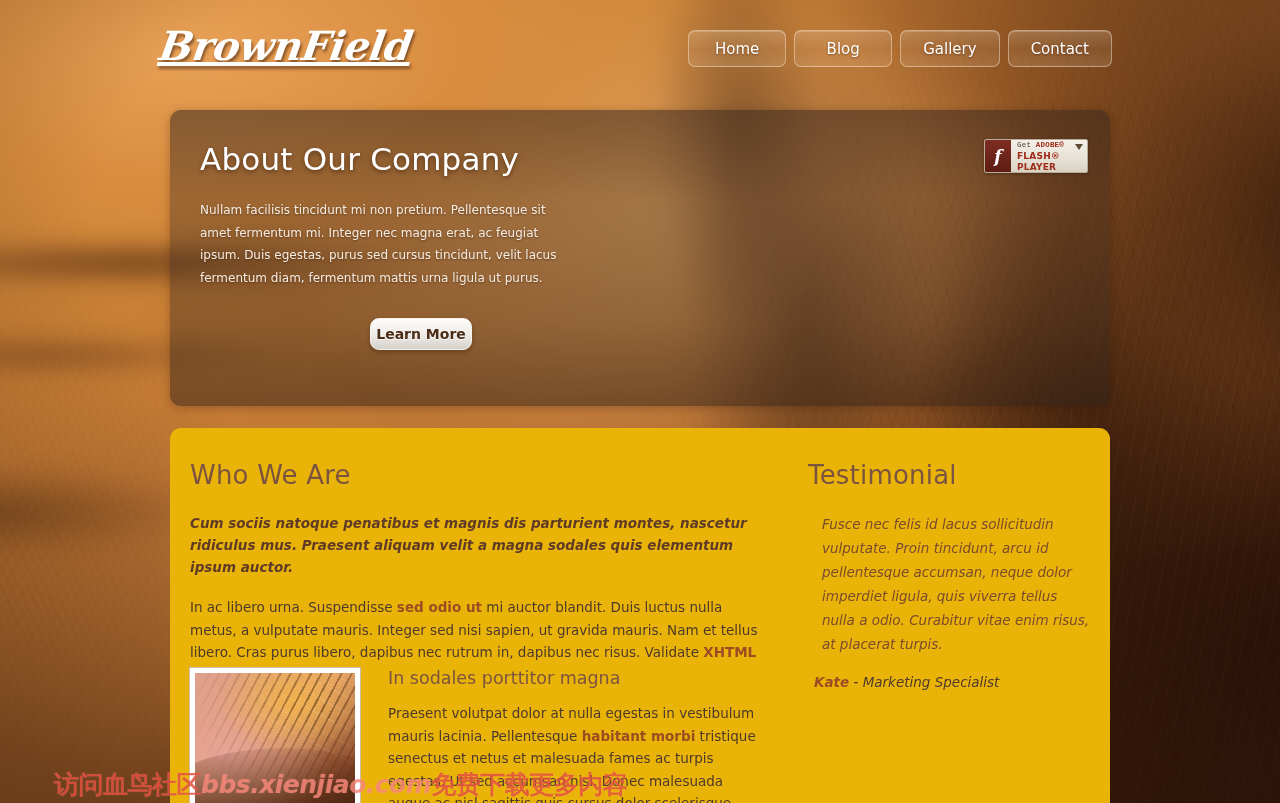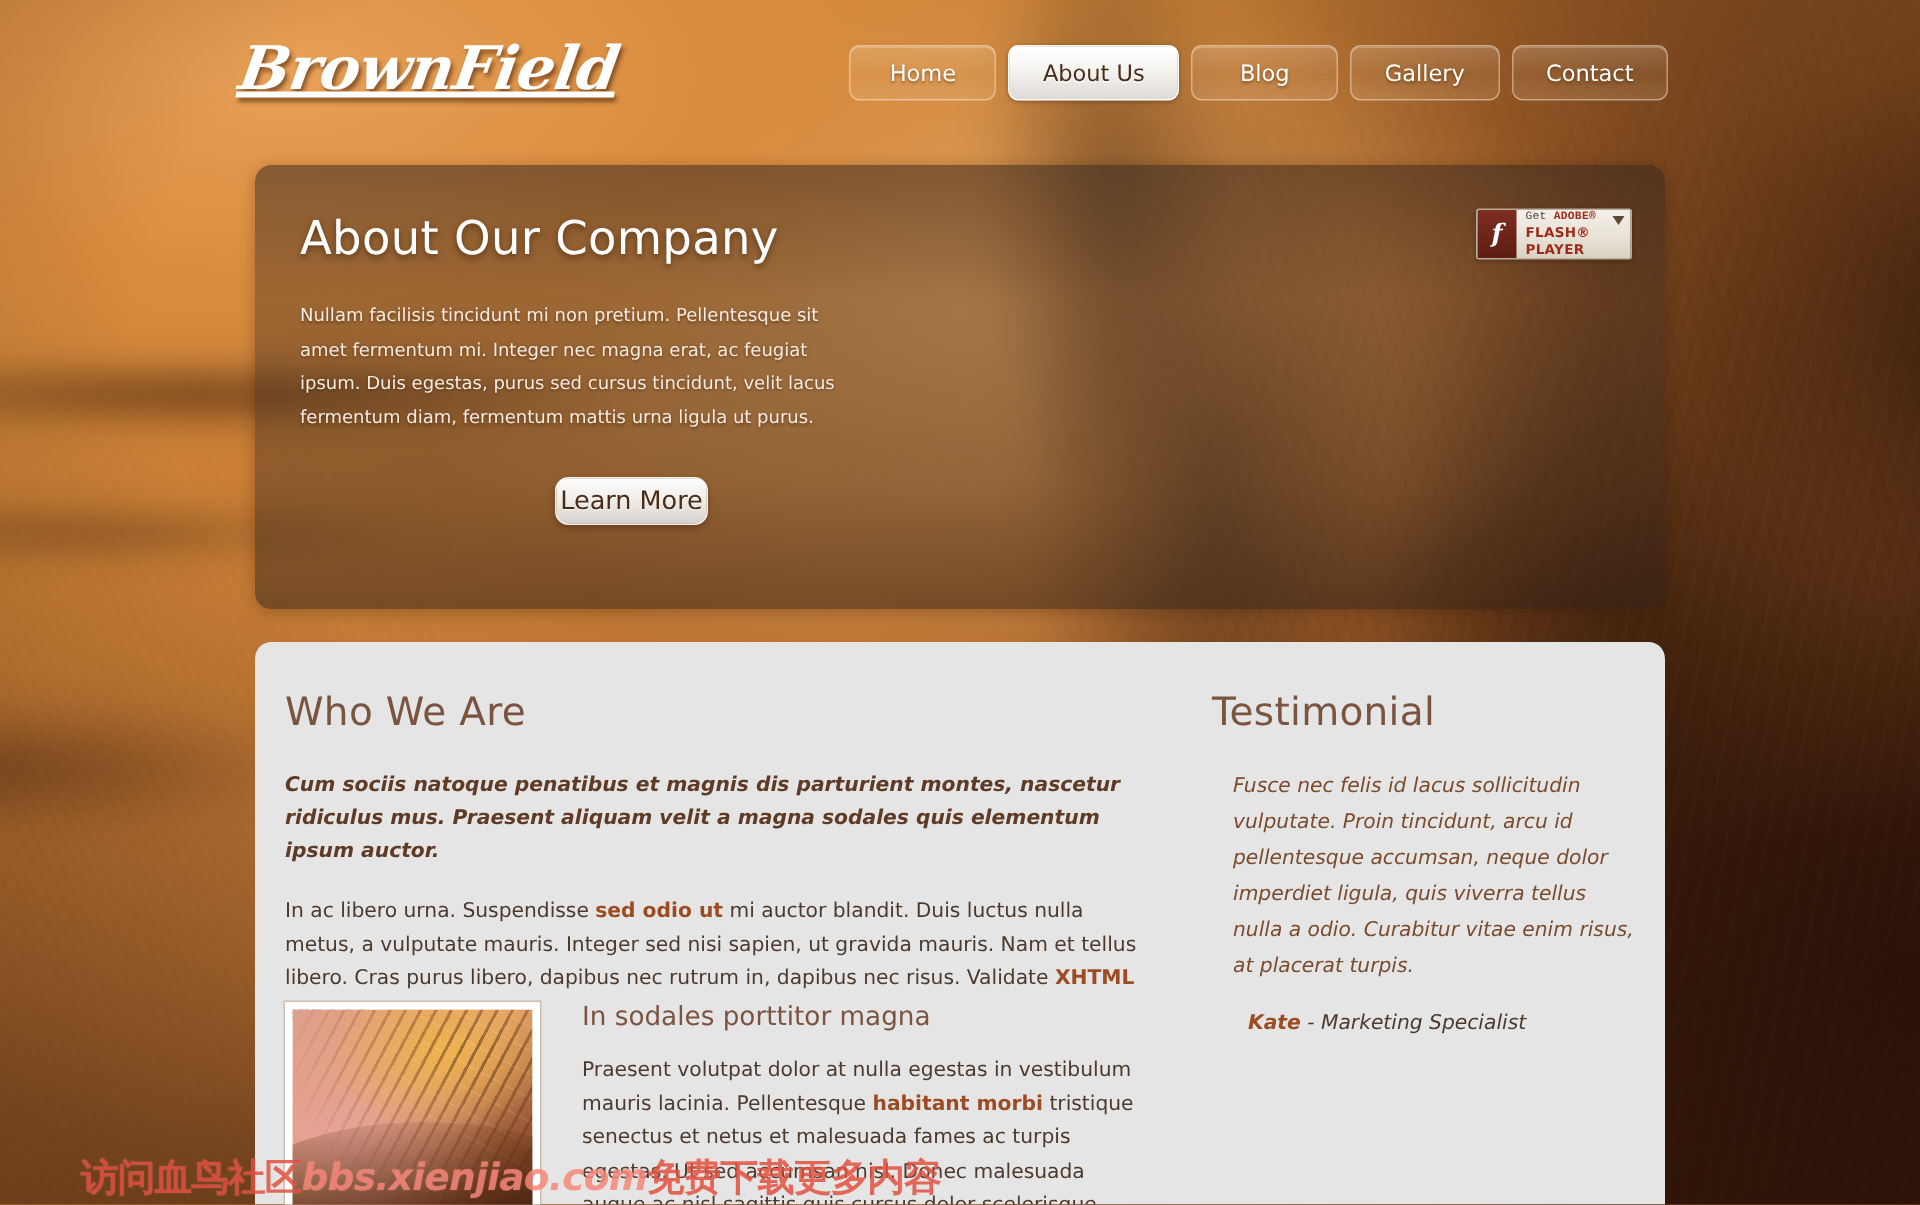--- a/index.html
+++ b/index.html
@@ -108,21 +108,21 @@
   }
   .hero-copy {
     position:absolute; left:30px; top:89px; width:380px;
     font-size:12px; line-height:22.5px; color:#f7ece2;
     text-shadow:0 1px 2px rgba(50,24,8,.5);
   }
   .hero-btn {
     position:absolute; left:200px; top:208px;
     display:block; width:102px; height:32px; line-height:31px;
     text-align:center; text-decoration:none;
-    font-size:17px; font-weight:normal; color:#4a2b16;
+    font-size:14px; font-weight:bold; color:#4a2b16;
     border-radius:9px;
     background:linear-gradient(180deg, #fdfcfb 0%, #f2efeb 45%, #d6d1cb 100%);
     border:1px solid #f4f1ee;
     box-shadow:0 2px 4px rgba(50,22,8,.35), inset 0 1px 0 #fff;
     text-shadow:0 1px 0 rgba(255,255,255,.75);
   }
 
   
   .flash-badge {
     position:absolute; right:22px; top:29px;
@@ -149,21 +149,21 @@
   .flash-dl {
     position:absolute; right:4px; top:4px;
     width:0; height:0; border-left:4px solid transparent; border-right:4px solid transparent;
     border-top:6px solid #5d4a32;
   }
 
   
   .content {
     position:absolute; left:170px; top:428px;
     width:940px; min-height:375px;
-    background:#e5e5e5;
+    background:#eab308;
     border-radius:11px 11px 0 0;
   }
   .col-left { position:absolute; left:20px; top:32px; width:570px; }
   .col-right { position:absolute; left:638px; top:32px; width:285px; }
 
   h2.sec {
     font-size:26px; font-weight:normal; color:#7b5440;
     letter-spacing:.2px; margin-bottom:22px;
   }
   .lead {
@@ -198,21 +198,21 @@
     border-radius:50% 50% 0 0 / 70% 70% 0 0;
   }
   .art-body { flex:1; }
   h3.art-title { font-size:17.5px; font-weight:normal; color:#7b5440; margin-bottom:14px; }
 
   
   .quote {
     font-size:13.5px; line-height:24px; color:#7a4b2d;
     font-style:italic; margin-left:14px; margin-bottom:18px;margin-top:17px;
   }
-  .quote-by { font-size:13.5px; color:#4d3a2c; font-style:italic; margin-left:24px; }
+  .quote-by { font-size:13.5px; color:#4d3a2c; font-style:italic; margin-left:6px; }
   .quote-by b { color:#9d4b22; }
 
   
   .watermark {
     position:absolute; left:54px; top:768px; z-index:9;
     font-size:25px; font-weight:bold; white-space:nowrap;
     font-family:"DejaVu Sans", sans-serif;
     letter-spacing:-.5px;
     color:rgba(236,90,70,.68);
     mix-blend-mode:normal;
@@ -232,21 +232,20 @@
   <div class="layer vign"></div>
 </div>
 
 <div id="page">
 
   <div class="header">
     <a href="#" class="logo">BrownField</a>
 
     <nav class="nav">
       <a href="#">Home</a>
-      <a href="#" class="active">About Us</a>
       <a href="#">Blog</a>
       <a href="#">Gallery</a>
       <a href="#">Contact</a>
     </nav>
   </div>
 
   <section class="hero">
     <h1 class="hero-title">About Our Company</h1>
     <p class="hero-copy">Nullam facilisis tincidunt mi non pretium. Pellentesque sit amet fermentum mi. Integer nec magna erat, ac feugiat ipsum. Duis egestas, purus sed cursus tincidunt, velit lacus fermentum diam, fermentum mattis urna ligula ut purus.</p>
     <a href="#" class="hero-btn">Learn More</a>

